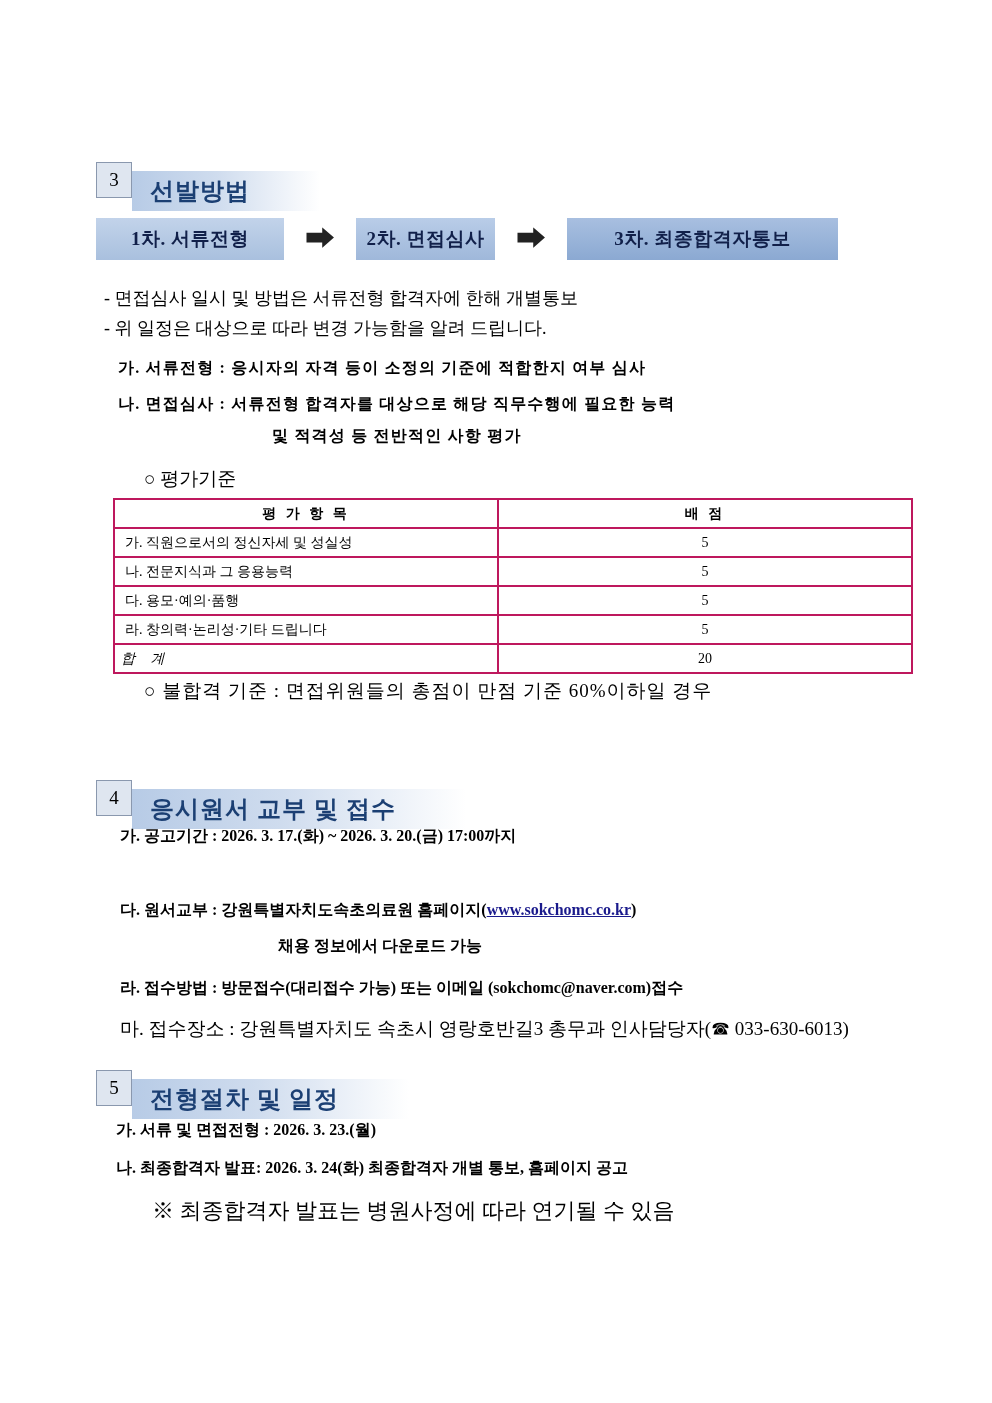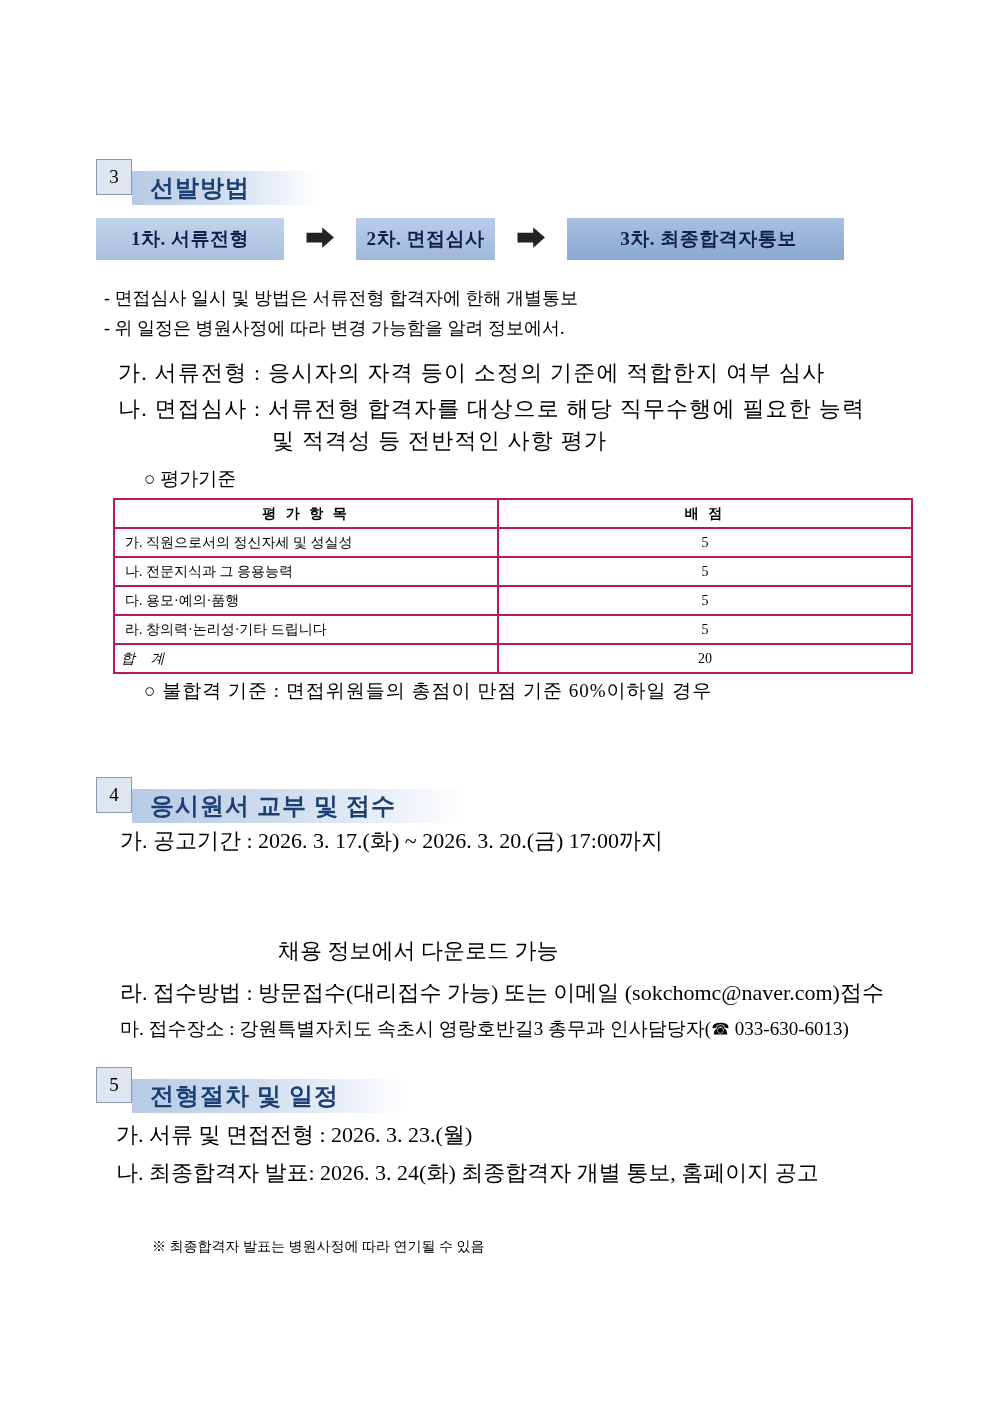--- a/index.html
+++ b/index.html
@@ -35,21 +35,21 @@
     border: 1px solid #8a98ae;
     background: #dfe6f0;
     display: flex;
     align-items: center;
     justify-content: center;
     font-size: 19px;
     font-family: "Liberation Serif", serif;
     color: #000;
   }
   .sec-title {
-    height: 34px;
+    height: 40px;
     display: flex;
     align-items: center;
     padding-left: 18px;
     padding-right: 70px;
     font-size: 24px;
     font-weight: bold;
     color: #1b3f73;
     background: linear-gradient(to right, #b7cbe6 0%, #cfdcee 45%, #ffffff 100%);
     letter-spacing: 1px;
     margin-top: 23px;
@@ -77,39 +77,38 @@
     width: 188px;
     background: linear-gradient(to bottom, #c2d3ea, #a9c0de);
   }
   .flow-box.b2 {
     width: 139px;
     background: linear-gradient(to bottom, #b9cde8, #9fb8da);
   }
   .flow-box.b3 {
     width: 271px;
     background: linear-gradient(to bottom, #a8bfe0, #8ba9d2);
-    padding-left: 6px;
   }
   .flow-arrow {
     width: 72px;
     text-align: center;
     font-size: 30px;
     color: #222;
     line-height: 1;
   }
 
   
   .line {
     position: absolute;
     font-family: "Liberation Serif", serif;
     white-space: nowrap;
   }
   .t18 { font-size: 18px; }
   .t19 { font-size: 19px; }
-  .t20 { font-size: 22px; }
+  .t20 { font-size: 16px; font-weight: bold; }
 
   .link {
     text-decoration: underline;
     color: #1a1a8c;
   }
 
   
   .eval-table {
     position: absolute;
     left: 113px;
@@ -154,21 +153,21 @@
 
   <div class="flow">
     <div class="flow-box b1">1차. 서류전형</div>
     <div class="flow-arrow">➡</div>
     <div class="flow-box b2">2차. 면접심사</div>
     <div class="flow-arrow">➡</div>
     <div class="flow-box b3">3차. 최종합격자통보</div>
   </div>
 
   <div class="line t18" style="left:104px; top:286px;">- 면접심사 일시 및 방법은 서류전형 합격자에 한해 개별통보</div>
-  <div class="line t18" style="left:104px; top:316px;">- 위 일정은 병원사정에 따라 변경 가능함을 알려 정보에서.</div>
+  <div class="line t18" style="left:104px; top:316px;">- 위 일정은 대상으로 따라 변경 가능함을 알려 드립니다.</div>
 
   <div class="line t20" style="left:118px; top:358px; letter-spacing:1.2px;">가. 서류전형 : 응시자의 자격 등이 소정의 기준에 적합한지 여부 심사</div>
   <div class="line t20" style="left:118px; top:394px; letter-spacing:1.2px;">나. 면접심사 : 서류전형 합격자를 대상으로 해당 직무수행에 필요한 능력</div>
   <div class="line t20" style="left:272px; top:426px; letter-spacing:1.2px;">및 적격성 등 전반적인 사항 평가</div>
 
   <div class="line t19" style="left:144px; top:466px;">○  평가기준</div>
 
   <table class="eval-table">
     <thead>
       <tr>
@@ -202,30 +201,33 @@
 
   <div class="line t19" style="left:144px; top:678px; letter-spacing:1px;">○  불합격 기준 : 면접위원들의 총점이 만점 기준 60%이하일 경우</div>
 
   <div class="section-head" style="left:96px; top:766px;">
     <div class="sec-num">4</div>
     <div class="sec-title">응시원서 교부 및 접수</div>
   </div>
 
   <div class="line t20" style="left:120px; top:826px;">가. 공고기간 : 2026. 3. 17.(화) ~ 2026. 3. 20.(금) 17:00까지</div>
 
+  <div class="line t20" style="left:120px; top:900px;">
+    <span>다. 원서교부 : 강원특별자치도속초의료원 홈페이지(</span><span class="link">www.sokchomc.co.kr</span><span>)</span>
+  </div>
   <div class="line t20" style="left:278px; top:936px;">채용 정보에서 다운로드 가능</div>
 
   <div class="line t20" style="left:120px; top:978px;">
     <span>라. 접수방법 : 방문접수(대리접수 가능) 또는 이메일 (</span><span>sokchomc@naver.com</span><span>)접수</span>
   </div>
 
   <div class="line t19" style="left:120px; top:1016px;">마. 접수장소 : 강원특별자치도 속초시 영랑호반길3 총무과 인사담당자(☎ 033-630-6013)</div>
 
   <div class="section-head" style="left:96px; top:1056px;">
     <div class="sec-num">5</div>
     <div class="sec-title">전형절차 및 일정</div>
   </div>
 
   <div class="line t20" style="left:116px; top:1120px;">가. 서류 및 면접전형 : 2026. 3. 23.(월)</div>
   <div class="line t20" style="left:116px; top:1158px;">나. 최종합격자 발표: 2026. 3. 24(화) 최종합격자 개별 통보, 홈페이지 공고</div>
-  <div class="line t17" style="left:152px; top:1196px; font-size:14px;margin-top:42px;">※ 최종합격자 발표는 병원사정에 따라 연기될 수 있음</div>
+  <div class="line t17" style="left:152px; top:1196px; font-size:22px;">※ 최종합격자 발표는 병원사정에 따라 연기될 수 있음</div>
 
 </div>
 
 </body></html>

